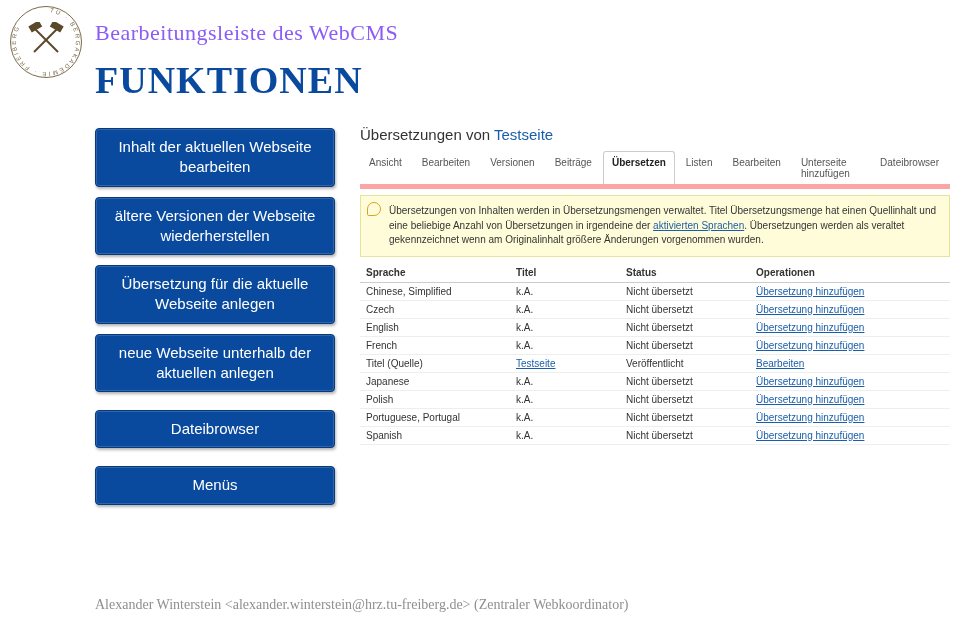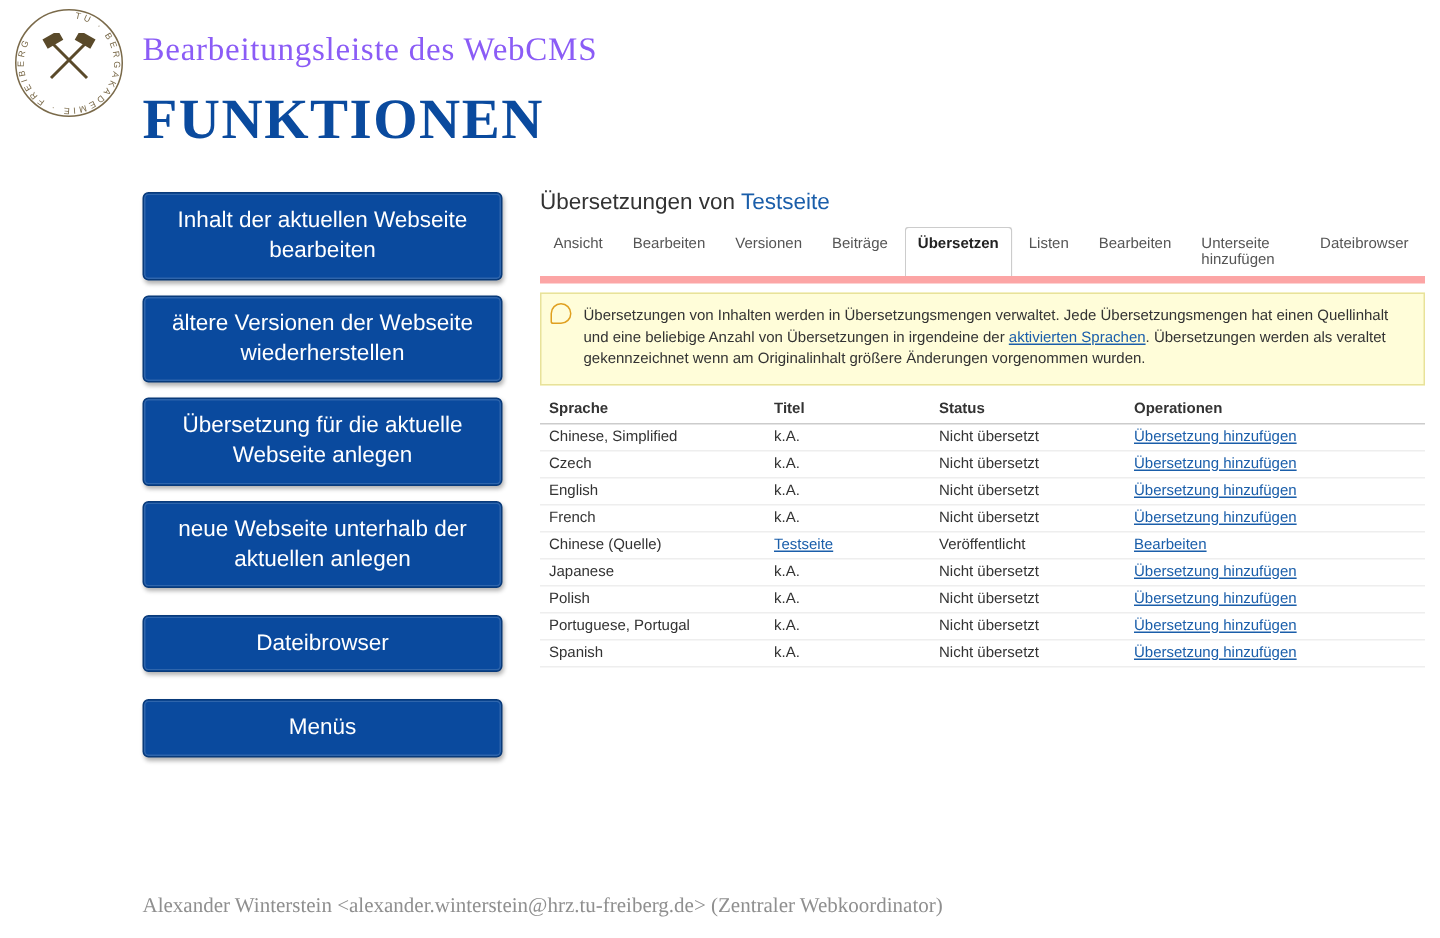--- a/index.html
+++ b/index.html
@@ -92,21 +92,21 @@
       <div class="tab">Beiträge</div>
       <div class="tab active">Übersetzen</div>
       <div class="tab">Listen</div>
       <div class="tab">Bearbeiten</div>
       <div class="tab">Unterseite hinzufügen</div>
       <div class="tab">Dateibrowser</div>
     </div>
 
   <div class="info-box">
     <span class="info-icon"></span>
-    <span>Übersetzungen von Inhalten werden in Übersetzungsmengen verwaltet. Jede Übersetzungsmengen hat einen Quellinhalt und eine beliebige Anzahl von Übersetzungen in irgendeine der </span><a href="#">aktivierten Sprachen</a><span>. Übersetzungen werden als veraltet gekennzeichnet wenn am Originalinhalt größere Änderungen vorgenommen wurden.</span>
+    <span>Übersetzungen von Inhalten werden in Übersetzungsmengen verwaltet. Titel Übersetzungsmenge hat einen Quellinhalt und eine beliebige Anzahl von Übersetzungen in irgendeine der </span><a href="#">aktivierten Sprachen</a><span>. Übersetzungen werden als veraltet gekennzeichnet wenn am Originalinhalt größere Änderungen vorgenommen wurden.</span>
   </div>
 
   <table class="trans-table">
     <thead>
       <tr>
         <th class="col-lang">Sprache</th>
         <th class="col-title">Titel</th>
         <th class="col-status">Status</th>
         <th class="col-ops">Operationen</th>
       </tr>
@@ -130,21 +130,21 @@
           <td>Nicht übersetzt</td>
           <td><a href="#">Übersetzung hinzufügen</a></td>
         </tr>
         <tr>
           <td>French</td>
           <td>k.A.</td>
           <td>Nicht übersetzt</td>
           <td><a href="#">Übersetzung hinzufügen</a></td>
         </tr>
         <tr>
-          <td>Chinese (Quelle)</td>
+          <td>Titel (Quelle)</td>
           <td><a href="#">Testseite</a></td>
           <td>Veröffentlicht</td>
           <td><a href="#">Bearbeiten</a></td>
         </tr>
         <tr>
           <td>Japanese</td>
           <td>k.A.</td>
           <td>Nicht übersetzt</td>
           <td><a href="#">Übersetzung hinzufügen</a></td>
         </tr>

